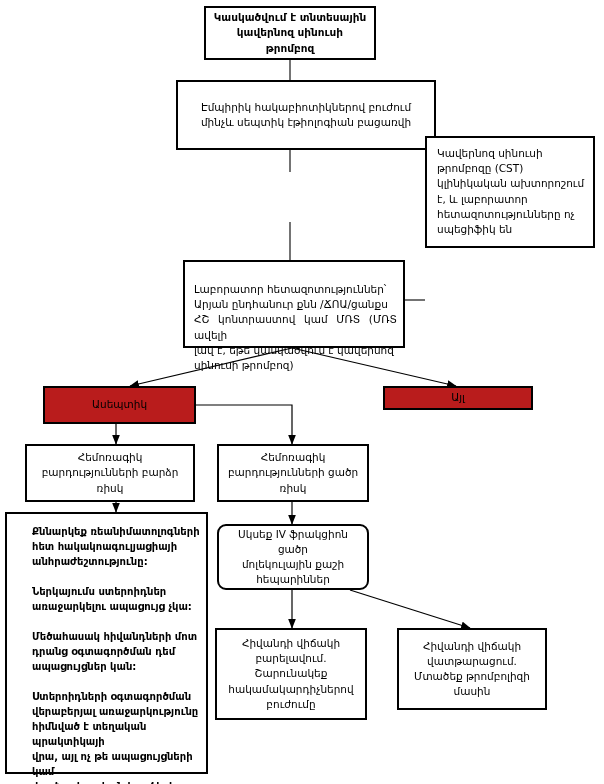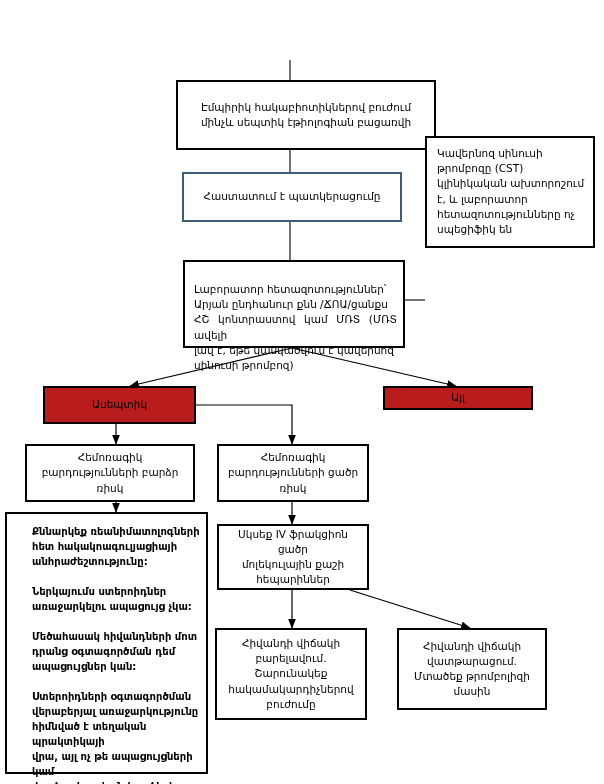--- a/index.html
+++ b/index.html
@@ -99,29 +99,31 @@
 
     <line x1="116" y1="502" x2="116" y2="512" stroke="#000000" stroke-width="1.2" marker-end="url(#arrow)"></line>
 
     <line x1="292" y1="502" x2="292" y2="524" stroke="#000000" stroke-width="1.2" marker-end="url(#arrow)"></line>
 
     <line x1="292" y1="590" x2="292" y2="628" stroke="#000000" stroke-width="1.2" marker-end="url(#arrow)"></line>
 
     <line x1="350" y1="590" x2="470" y2="628" stroke="#000000" stroke-width="1.2" marker-end="url(#arrow)"></line>
   </svg>
 
+  <div class="node bold" style="left:204px; top:6px; width:172px; height:54px;">
+    <span class="txt">Կասկածվում է տնտեսային
+կավերնոզ սինուսի
+թրոմբոզ</span>
+  </div>
 
   <div class="node" style="left:176px; top:80px; width:260px; height:70px;">
     <span class="txt">Էմպիրիկ հակաբիոտիկներով բուժում
 մինչև սեպտիկ էթիոլոգիան բացառվի</span>
   </div>
 
-  <div class="node accent" style="left:182px; top:172px; width:220px; height:50px;">
-    <span class="txt">Հաստատում է պատկերացումը</span>
-  </div>
 
   <div class="node leftalign topalign" style="left:425px; top:136px; width:170px; height:112px; padding-left:10px;">
     <span class="txt">Կավերնոզ սինուսի
 թրոմբոզը (CST)
 կլինիկական ախտորոշում
 է, և լաբորատոր
 հետազոտությունները ոչ
 սպեցիֆիկ են</span>
   </div>
 
@@ -165,21 +167,21 @@
 դրանց օգտագործման դեմ
 ապացույցներ կան:
 
 Ստերոիդների օգտագործման
 վերաբերյալ առաջարկությունը
 հիմնված է տեղական պրակտիկայի
 վրա, այլ ոչ թե ապացույցների կամ
 փորձագիտական կարծիքի վրա:</span>
   </div>
 
-  <div class="node" style="left:217px; top:524px; width:152px; height:66px;">
+  <div class="node" style="left:217px; top:524px; width:152px; height:66px;border-radius:9px;">
     <span class="txt">Սկսեք IV ֆրակցիոն ցածր
 մոլեկուլային քաշի
 հեպարիններ</span>
   </div>
 
   <div class="node" style="left:215px; top:628px; width:152px; height:92px;">
     <span class="txt">Հիվանդի վիճակի
 բարելավում.
 Շարունակեք
 հակամակարդիչներով

